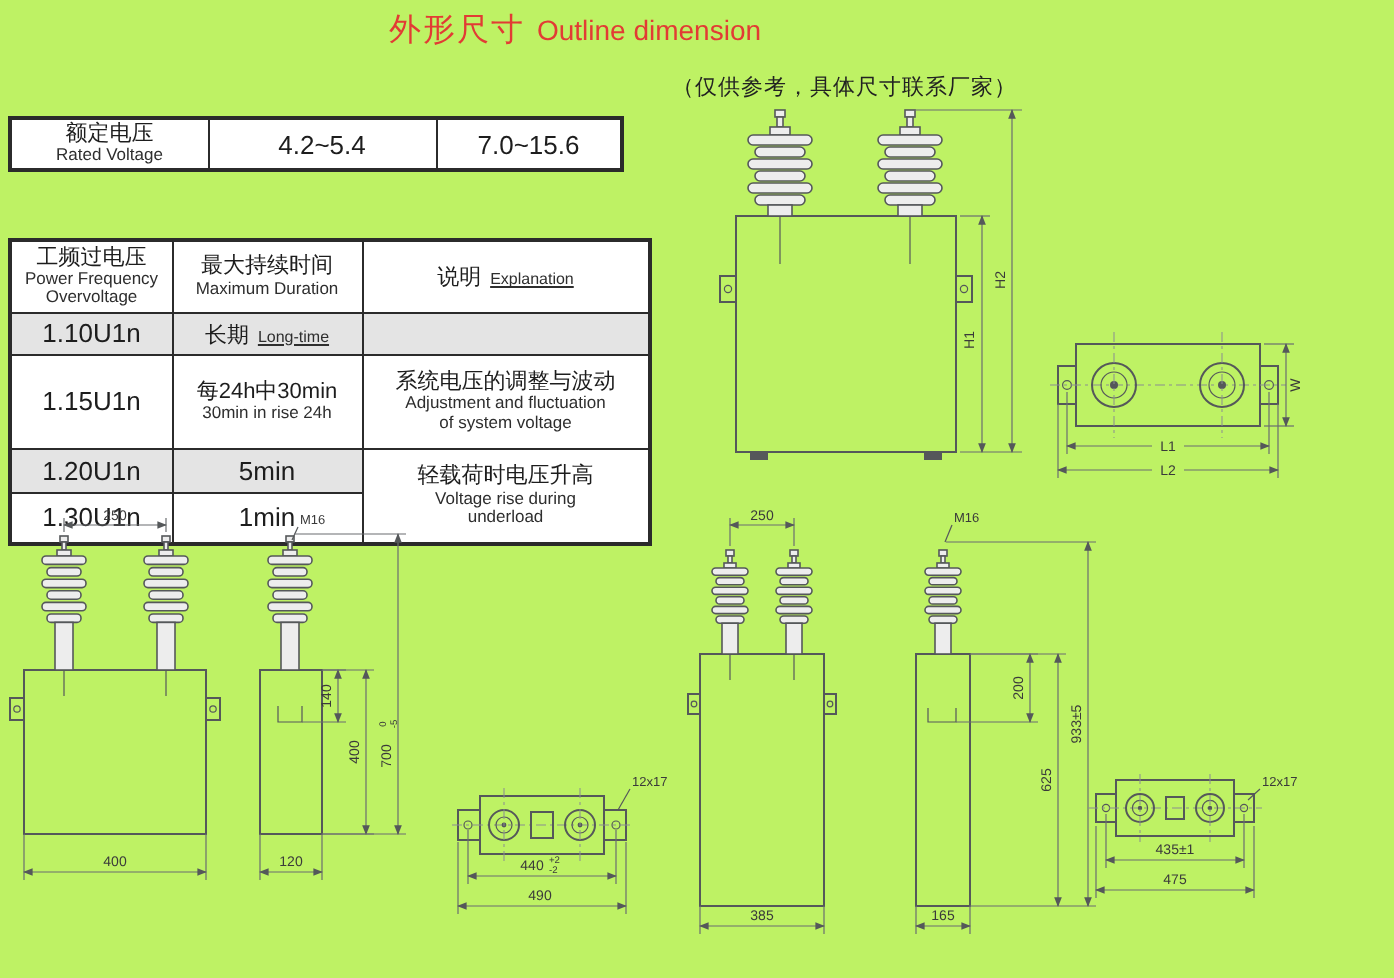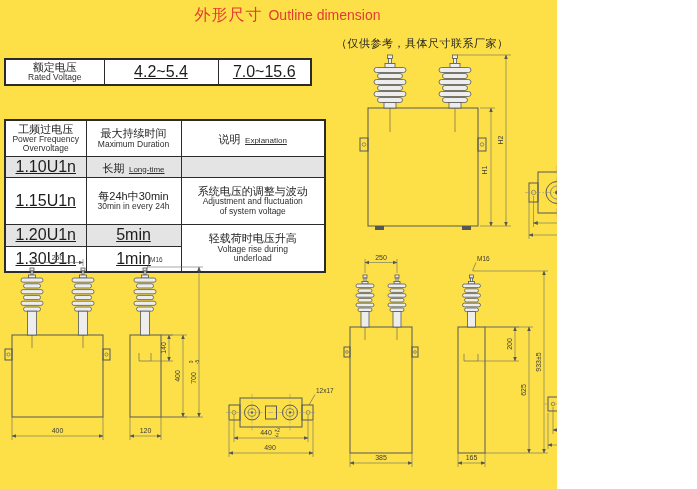--- a/index.html
+++ b/index.html
@@ -1,30 +1,30 @@
 <!DOCTYPE html>
 <html><head>
 <meta charset="utf-8">
 <style>
   html,body{margin:0;padding:0;background:#fff;}
-  .page{position:relative;width:557px;height:489px;background:#fde047;
+  .page{position:relative;width:697px;height:489px;background:#bef264;
         font-family:"Liberation Sans","DejaVu Sans",sans-serif;overflow:hidden;}
   .title{position:absolute;top:5px;left:0;width:575px;text-align:center;color:#e23b34;}
   .title .zh-t{font-size:16px;letter-spacing:1px;}
   .title .en-t{font-size:14px;margin-left:6px;}
   table{border-collapse:collapse;position:absolute;table-layout:fixed;background:#fff;margin-top:24px;}
   table,td{border:1px solid #2b2b2b;}
   table{border-width:2px;}
   td{text-align:center;vertical-align:middle;padding:0 2px;color:#1d1d1d;}
   .shade{background:#e4e4e4;}
   .zh{display:block;font-size:11px;line-height:1.12;}
   .en{display:block;font-size:8.5px;line-height:1.1;color:#2e2e2e;}
   .zh-i{font-size:11px;}
   .en-i{font-size:8px;color:#2e2e2e;text-decoration:underline;}
-  .val{font-size:16px;text-decoration:underline;}
+  .val{font-size:13px;}
   .note{position:absolute;left:336px;top:36px;font-size:11px;color:#222;letter-spacing:0.5px;}
   svg{position:absolute;overflow:visible;}
   .svgA{left:335px;top:40px;}
   .svgB{left:0px;top:250px;}
   .outline{stroke:#55585a;fill:none;stroke-width:1;}
   .thin{stroke:#55585a;stroke-width:0.6;fill:none;}
   .dim{stroke:#6a6d70;stroke-width:0.6;fill:none;}
   .cl{stroke:#8a8d90;stroke-width:0.5;fill:none;stroke-dasharray:5 2 1.5 2;}
   .bush{fill:#ededed;stroke:#55585a;stroke-width:0.8;}
   .dtx{font-size:7px;fill:#3a3a3a;}
@@ -87,21 +87,21 @@
       <td class="shade">
         <span class="zh-i">长期</span>
         <span class="en-i">Long-time</span>
       </td>
       <td class="shade"></td>
     </tr>
     <tr style="height:47px">
       <td class="val">1.15U1n</td>
       <td>
         <span class="zh">每24h中30min</span>
-        <span class="en">30min in every 24h</span>
+        <span class="en">30min in rise 24h</span>
       </td>
       <td>
         <span class="zh">系统电压的调整与波动</span>
         <span class="en">Adjustment and fluctuation</span>
         <span class="en">of system voltage</span>
       </td>
     </tr>
     <tr style="height:22px">
       <td class="val shade">1.20U1n</td>
       <td class="val shade">5min</td>

